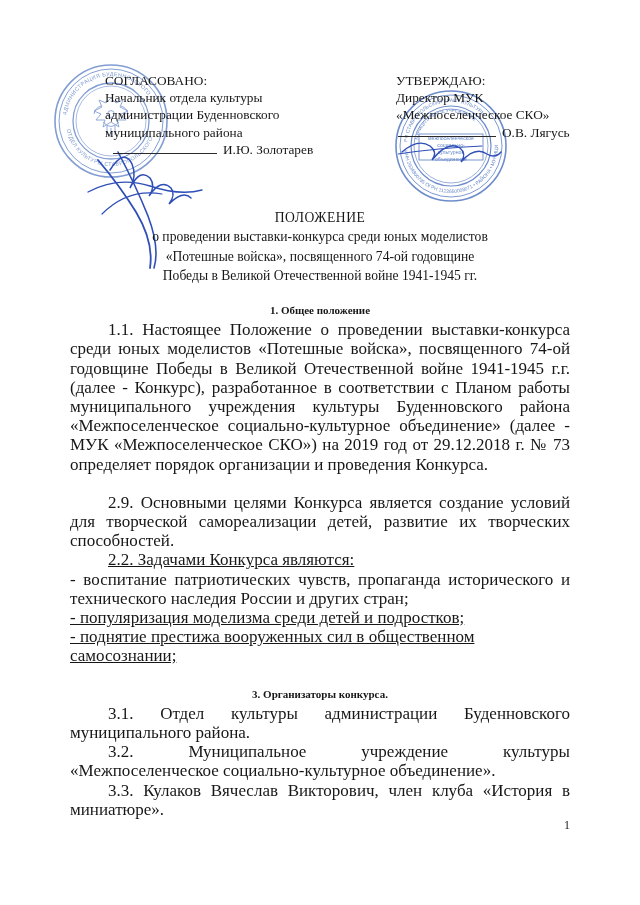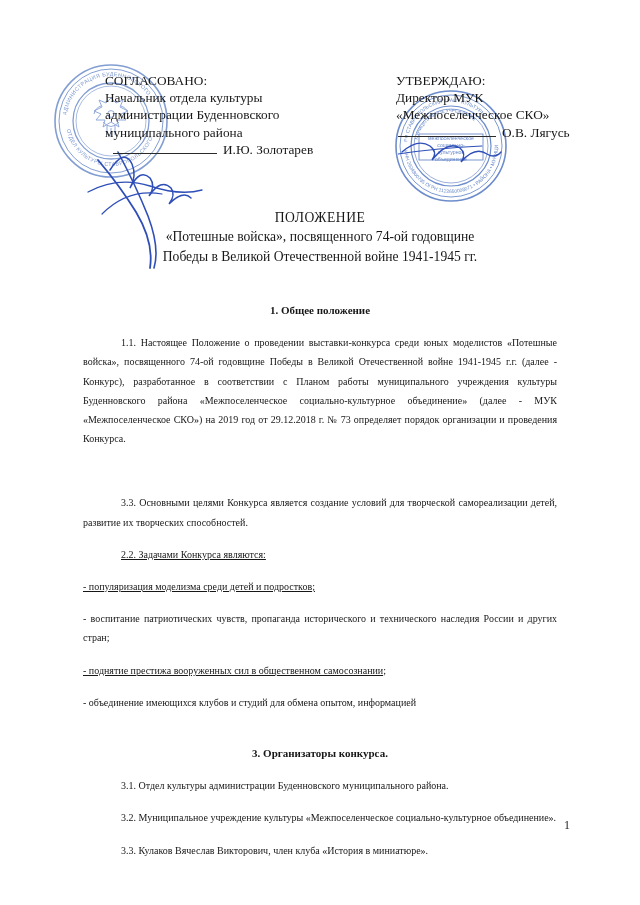--- a/index.html
+++ b/index.html
@@ -88,23 +88,23 @@
   .sec-head {
     text-align: center;
     font-weight: bold;
     font-size: 11px;
     line-height: 19.2px;
     margin: 0 0 0 0;
   }
   .para {
     text-align: justify;
     text-justify: inter-word;
-    font-size: 10px;
+    font-size: 17px;
     line-height: 19.2px;
-    margin: 13px;
+    margin: 0;
     hyphens: none;
   }
   .para.indent { text-indent: 38px; }
   .para.bullet { text-indent: 0; }
   .para.nojust { text-align: left; text-decoration: underline; }
   .gap-sm { height: 9px; }
   .gap-md { height: 19px; }
 
   
   .page-num {
@@ -218,37 +218,37 @@
       <span class="approval-line">«Межпоселенческое СКО»</span>
       <span class="sig-row">
         <span class="sig-rule"></span>
         <span class="sig-name">О.В. Лягусь</span>
       </span>
     </div>
   </div>
 
   <div class="doc-title">
     <span class="t-line t-main">ПОЛОЖЕНИЕ</span>
+    <span class="t-line">о проведении выставки-конкурса среди юных моделистов</span>
     <span class="t-line">«Потешные войска», посвященного 74-ой годовщине</span>
     <span class="t-line">Победы в Великой Отечественной войне 1941-1945 гг.</span>
   </div>
 
   <div class="body-area">
 
     <div class="gap-sm"></div>
     <p class="sec-head">1. Общее положение</p>
     <p class="para indent">1.1. Настоящее Положение о проведении выставки-конкурса среди юных моделистов «Потешные войска», посвященного 74-ой годовщине Победы в Великой Отечественной войне 1941-1945 г.г. (далее - Конкурс), разработанное в соответствии с Планом работы муниципального учреждения культуры Буденновского района «Межпоселенческое социально-культурное объединение» (далее - МУК «Межпоселенческое СКО») на 2019 год от 29.12.2018 г. № 73 определяет порядок организации и проведения Конкурса.</p>
 
     <div class="gap-md"></div>
-    <p class="para indent">3.3. Основными целями Конкурса является создание условий для творческой самореализации детей, развитие их творческих способностей.</p>
+    <p class="para indent">2.9. Основными целями Конкурса является создание условий для творческой самореализации детей, развитие их творческих способностей.</p>
     <p class="para indent nojust">2.2. Задачами Конкурса являются:</p>
+    <p class="para bullet">- воспитание патриотических чувств, пропаганда исторического и технического наследия России и других стран;</p>
     <p class="para bullet nojust">- популяризация моделизма среди детей и подростков;</p>
-    <p class="para bullet">- воспитание патриотических чувств, пропаганда исторического и технического наследия России и других стран;</p>
     <p class="para bullet nojust">- поднятие престижа вооруженных сил в общественном самосознании;</p>
-    <p class="para bullet">- объединение имеющихся клубов и студий для обмена опытом, информацией</p>
 
     <div class="gap-md"></div>
     <p class="sec-head">3. Организаторы конкурса.</p>
     <p class="para indent">3.1. Отдел культуры администрации Буденновского муниципального района.</p>
     <p class="para indent">3.2. Муниципальное учреждение культуры «Межпоселенческое социально-культурное объединение».</p>
     <p class="para indent">3.3. Кулаков Вячеслав Викторович, член клуба «История в миниатюре».</p>
   </div>
 
   <div class="page-num">1</div>
 

